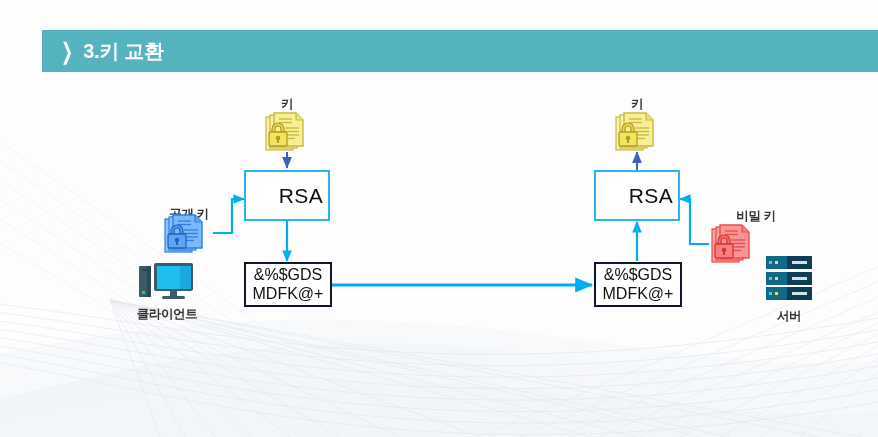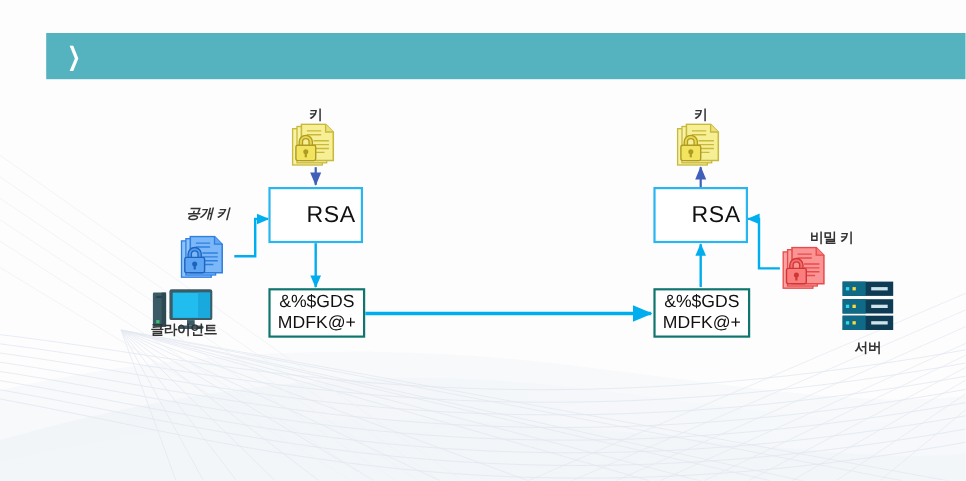--- a/index.html
+++ b/index.html
@@ -70,21 +70,21 @@
   }
   .proc-box .proc-label{
     font-size:21px;
     letter-spacing:0.5px;
     color:#111111;
     font-family:"Liberation Sans","DejaVu Sans",sans-serif;
   }
   .cipher-box{
     position:absolute;
     box-sizing:border-box;
-    border:2px solid #0f766e;
+    border:2px solid #0f172a;
     background:#ffffff;
     display:flex;flex-direction:column;
     align-items:center;justify-content:center;
     z-index:12;
     line-height:1.15;
   }
   .cipher-box span{
     font-size:16px;
     color:#111111;
     letter-spacing:0px;
@@ -234,20 +234,21 @@
         <path d="M905,350 L800,437"></path>
         <path d="M905,285 L560,437"></path>
         <path d="M905,270 L520,437"></path>
         <path d="M905,255 L480,437"></path>
       </g>
     </g>
   </svg>
 
   <div class="header-band">
     <span class="header-chev">❯</span>
+    <span class="header-title">3.키 교환</span>
   </div>
 
   <svg class="diagram" viewBox="0 0 878 437" aria-hidden="true">
     <defs>
       <marker id="arrCy" markerWidth="7" markerHeight="7" refX="5.6" refY="3" orient="auto" markerUnits="strokeWidth">
         <path d="M0,0.5 L6,3 L0,5.5 z" fill="#00aeef"></path>
       </marker>
       <marker id="arrCyB" markerWidth="6" markerHeight="6" refX="4.8" refY="2.6" orient="auto" markerUnits="strokeWidth">
         <path d="M0,0.4 L5.2,2.6 L0,4.8 z" fill="#00aeef"></path>
       </marker>
@@ -292,21 +293,21 @@
         <line x1="22" y1="26.5" x2="32" y2="26.5"></line>
       </g>
 
       <path d="M9,17 a6,6 0 0 1 12,0 v4 h-3 v-4 a3,3 0 0 0 -6,0 v4 h-3 z" fill="#e8d84e" stroke="#b09b25" stroke-width="1.2"></path>
       <rect x="6" y="20" width="18" height="14" rx="1.6" fill="#f2e45e" stroke="#b09b25" stroke-width="1.3"></rect>
       <circle cx="15" cy="26" r="2.3" fill="#b09b25"></circle>
       <rect x="14" y="26" width="2" height="5" fill="#b09b25"></rect>
     </svg>
   </div>
 
-  <div class="cap" style="left:151px;top:186px;width:76px;font-style:italic;">공개 키</div>
+  <div class="cap" style="left:151px;top:206px;width:76px;">공개 키</div>
 
   <div class="icon-wrap" style="left:162px;top:214px;width:48px;height:42px;">
     <svg width="48" height="42" viewBox="0 0 48 42">
       <rect x="3" y="5" width="27" height="33" fill="#8fc4fb" stroke="#2f7fe0" stroke-width="1.2"></rect>
       <rect x="7" y="3" width="27" height="33" fill="#8fc4fb" stroke="#2f7fe0" stroke-width="1.2"></rect>
       <path d="M11,1 L33,1 L40,8 L40,34 L11,34 Z" fill="#7cb8f8" stroke="#2f7fe0" stroke-width="1.4"></path>
       <path d="M33,1 L33,8 L40,8" fill="#63a7f2" stroke="#2f7fe0" stroke-width="1.2"></path>
       <g stroke="#2f7fe0" stroke-width="1.3">
         <line x1="16" y1="7" x2="29" y2="7"></line>
         <line x1="16" y1="10.5" x2="29" y2="10.5"></line>
@@ -339,21 +340,21 @@
     </div>
     <div class="mon">
       <div class="screen">
           <div class="shade"></div>
         </div>
     </div>
     <div class="neck"></div>
     <div class="base"></div>
   </div>
 
-  <div class="cap" style="left:122px;top:292px;width:90px;">클라이언트</div>
+  <div class="cap" style="left:122px;top:306px;width:90px;">클라이언트</div>
 
   <div class="cap" style="left:613px;top:96px;width:48px;">키</div>
 
   <div class="icon-wrap" style="left:613px;top:112px;width:48px;height:42px;">
     <svg width="48" height="42" viewBox="0 0 48 42">
       <rect x="3" y="5" width="27" height="33" fill="#f7f2a8" stroke="#c9b93a" stroke-width="1.2"></rect>
       <rect x="7" y="3" width="27" height="33" fill="#f7f2a8" stroke="#c9b93a" stroke-width="1.2"></rect>
       <path d="M11,1 L33,1 L40,8 L40,34 L11,34 Z" fill="#f6ef96" stroke="#c9b93a" stroke-width="1.4"></path>
       <path d="M33,1 L33,8 L40,8" fill="#ece17a" stroke="#c9b93a" stroke-width="1.2"></path>
       <g stroke="#c9b93a" stroke-width="1.3">

